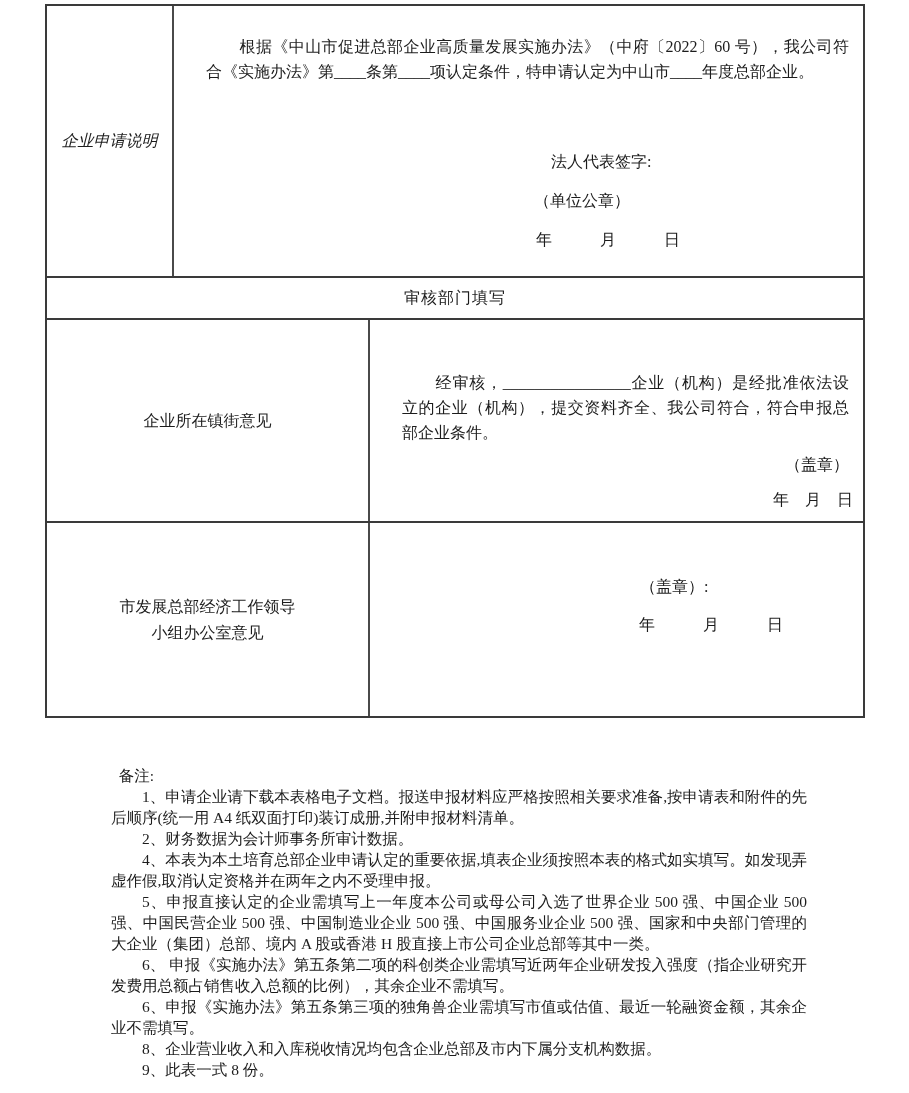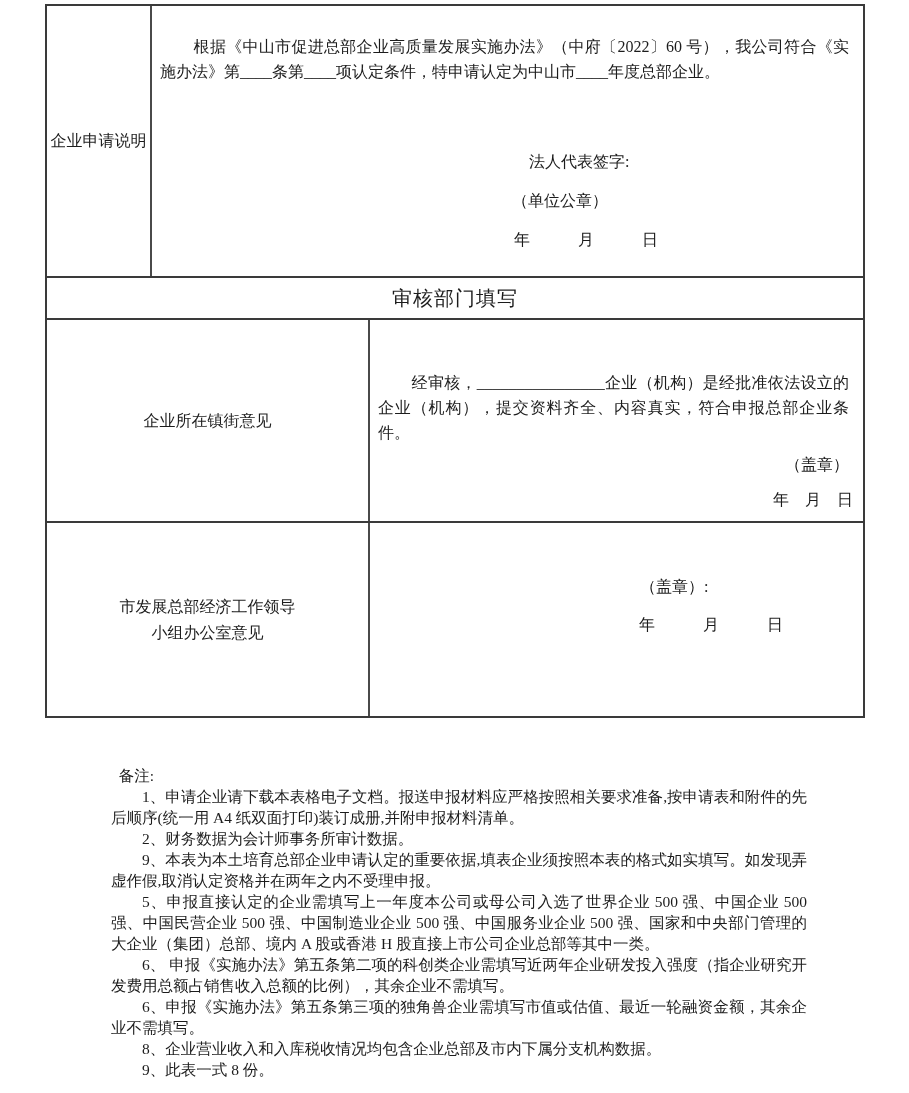--- a/index.html
+++ b/index.html
@@ -17,36 +17,36 @@
     width:820px; height:714px;
     border:2px solid #3a3a3a;
     box-sizing:border-box;
     background:#fff;
   }
   .row { display:flex; box-sizing:border-box; }
   .row-1 { height:272px; border-bottom:2px solid #3a3a3a; }
   .header-row {
     height:42px; border-bottom:2px solid #3a3a3a;
     align-items:center; justify-content:center;
-    font-size:20px; letter-spacing:1px;
+    font-size:16px; letter-spacing:1px;
   }
   .row-3 { height:203px; border-bottom:2px solid #3a3a3a; }
   .row-4 { height:193px; }
   .label-cell {
     box-sizing:border-box;
     border-right:2px solid #4a4a4a;
     display:flex; flex-direction:column;
     align-items:center; justify-content:center;
     text-align:center;
     font-size:16px; line-height:26px;
     flex:none;
   }
-  .label-narrow { width:105px; }
+  .label-narrow { width:127px;font-style:italic; }
   .label-wide  { width:323px; }
-  .content-cell { position:relative; flex:1; font-size:16px; }
+  .content-cell { position:relative; flex:1; font-size:16px;padding-left:24px; }
   .statement {
     margin:0; padding:28px 14px 0 8px;
     text-indent:2.1em; line-height:25px;
     text-align:justify;
   }
   .statement-r3 { padding-top:50px; }
   .abs { position:absolute; white-space:pre; line-height:18px; }
   
   .r1-sign { left:377px; top:147px; }
   .r1-seal { left:360px; top:186px; }
@@ -88,21 +88,21 @@
 
     <div class="row header-row">
       <span>审核部门填写</span>
     </div>
 
     <div class="row row-3">
       <div class="label-cell label-wide">
         <span>企业所在镇街意见</span>
       </div>
       <div class="content-cell">
-        <p class="statement statement-r3">经审核，________________企业（机构）是经批准依法设立的企业（机构），提交资料齐全、内容真实，符合申报总部企业条件。</p>
+        <p class="statement statement-r3">经审核，________________企业（机构）是经批准依法设立的企业（机构），提交资料齐全、我公司符合，符合申报总部企业条件。</p>
         <div class="abs r3-seal">（盖章）</div>
         <div class="abs r3-date">年　月　日</div>
       </div>
     </div>
 
     <div class="row row-4">
       <div class="label-cell label-wide">
         <span>市发展总部经济工作领导</span>
         <span>小组办公室意见</span>
       </div>
@@ -111,21 +111,21 @@
         <div class="abs r4-date">年　　　月　　　日</div>
       </div>
     </div>
 
   </div>
 
   <div class="notes">
     <div class="notes-title">备注:</div>
     <p>1、申请企业请下载本表格电子文档。报送申报材料应严格按照相关要求准备,按申请表和附件的先后顺序(统一用 A4 纸双面打印)装订成册,并附申报材料清单。</p>
     <p>2、财务数据为会计师事务所审计数据。</p>
-    <p>9、本表为本土培育总部企业申请认定的重要依据,填表企业须按照本表的格式如实填写。如发现弄虚作假,取消认定资格并在两年之内不受理申报。</p>
+    <p>4、本表为本土培育总部企业申请认定的重要依据,填表企业须按照本表的格式如实填写。如发现弄虚作假,取消认定资格并在两年之内不受理申报。</p>
     <p>5、申报直接认定的企业需填写上一年度本公司或母公司入选了世界企业 500 强、中国企业 500 强、中国民营企业 500 强、中国制造业企业 500 强、中国服务业企业 500 强、国家和中央部门管理的大企业（集团）总部、境内 A 股或香港 H 股直接上市公司企业总部等其中一类。</p>
     <p>6、 申报《实施办法》第五条第二项的科创类企业需填写近两年企业研发投入强度（指企业研究开发费用总额占销售收入总额的比例），其余企业不需填写。</p>
     <p>6、申报《实施办法》第五条第三项的独角兽企业需填写市值或估值、最近一轮融资金额，其余企业不需填写。</p>
     <p>8、企业营业收入和入库税收情况均包含企业总部及市内下属分支机构数据。</p>
     <p>9、此表一式 8 份。</p>
   </div>
 
 </div>
 
 </body></html>

